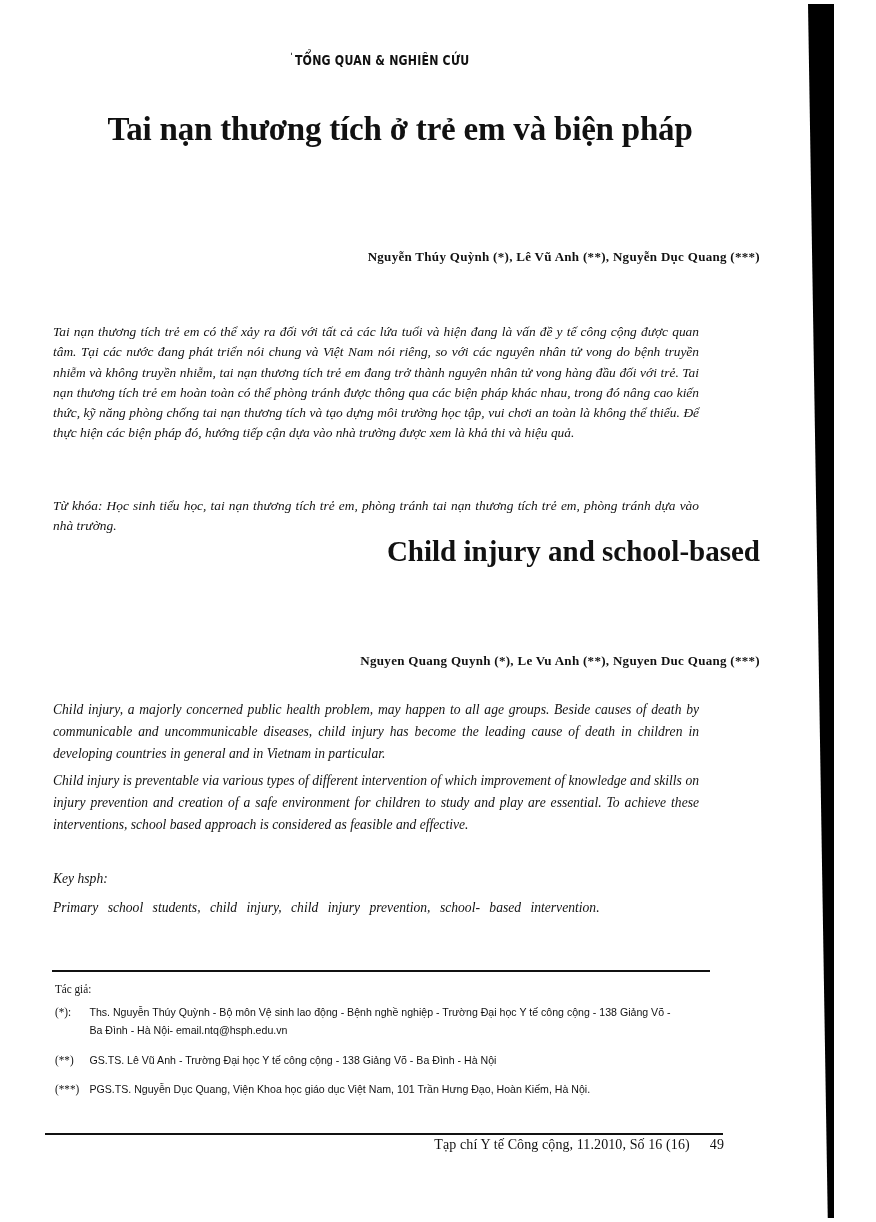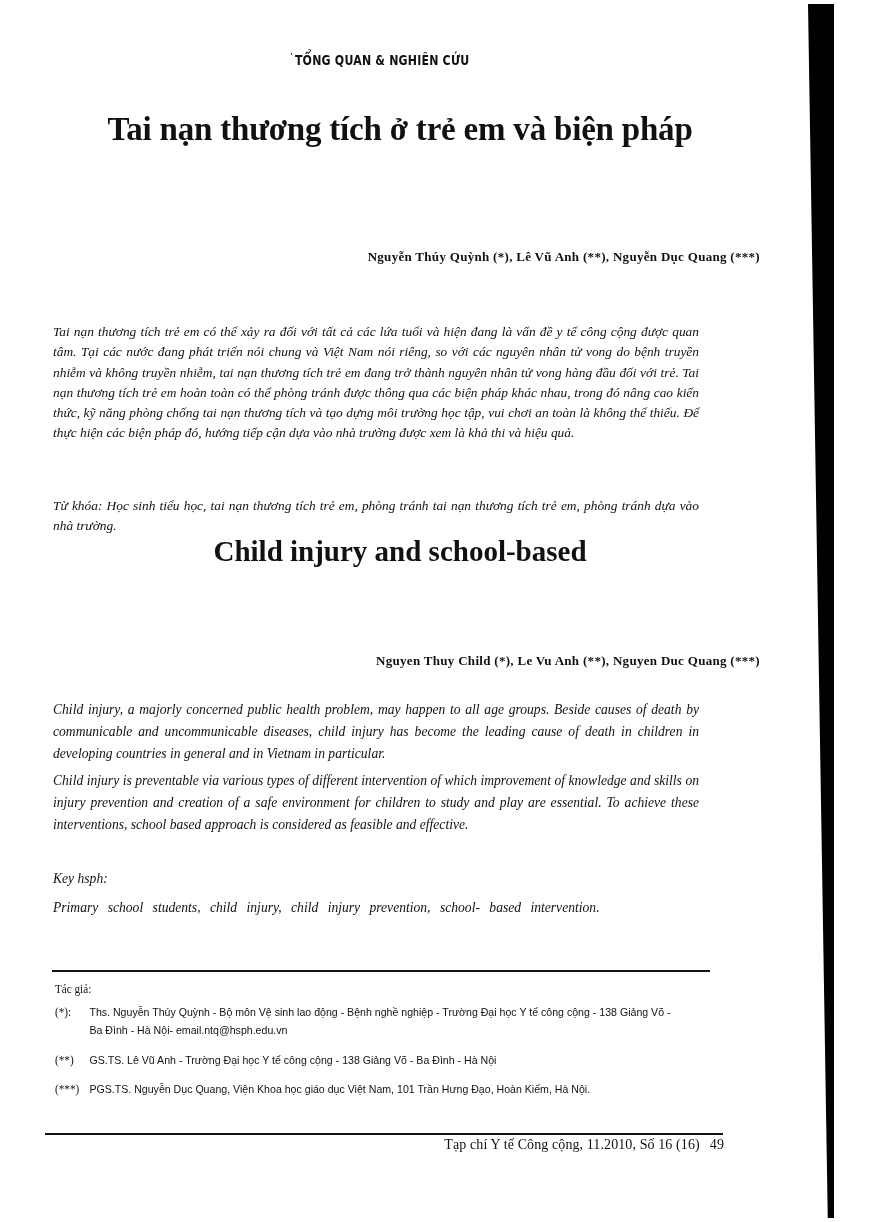--- a/index.html
+++ b/index.html
@@ -25,21 +25,21 @@
   .vi-authors { top: 249px; }
   .en-authors { top: 653px; }
   .abstract {
     left: 53px; width: 646px; font-style: italic; font-size: 13.4px; line-height: 20.3px;
     text-align: justify; margin: 0;
   }
   .abstract p { margin: 0; text-align: justify; text-align-last: left; }
   .vi-abstract { top: 322px; }
   .vi-keywords { top: 496px; }
   .en-title {
-    left: 40px; width: 720px; top: 530px; text-align: center;
+    left: 40px; width: 720px; top: 530px; text-align: right;
     font-weight: bold; font-size: 29px; line-height: 42px;
   }
   .en-abstract { left: 53px; width: 646px; top: 699px; font-size: 13.6px; line-height: 22px; }
   .en-abstract2 { top: 770px; }
   .en-kw-label { top: 868px; }
   .en-kw { top: 897px; word-spacing: 6px; }
   .rule { height: 1px; background: #111; }
   .rule-foot { left: 52px; top: 970px; width: 658px; height: 1.5px; }
   .foot {
     left: 55px; width: 670px; font-size: 11.4px; line-height: 18px;
@@ -49,21 +49,21 @@
   .note { display: flex; }
   .note .mark { width: 37px; flex: none; font-family: "Liberation Serif", serif; font-size: 12px; }
   .note1 { top: 1003px; }
   .note2 { top: 1051px; }
   .note3 { top: 1080px; }
   .rule-bottom { left: 45px; top: 1133px; width: 678px; height: 1.5px; }
   .footer {
     left: 380px; width: 344px; top: 1137px; text-align: right;
     font-size: 14px; letter-spacing: 0.1px;
   }
-  .footer .page { margin-left: 10px; }
+  .footer .page { margin-left: 20px; }
   .edge-bar {
     left: 808px; top: 4px; width: 26px; height: 1214px; background: #000;
     clip-path: polygon(0 0, 100% 0, 100% 100%, 76% 100%);
   }
 </style>
 </head>
 <body>
 
 <div class="abs header">
   <span class="tick">'</span><span>TỔNG QUAN &amp; NGHIÊN CỨU</span>
@@ -80,21 +80,21 @@
 </div>
 
 <div class="abs abstract vi-keywords">
   <p>Từ khóa: Học sinh tiểu học, tai nạn thương tích trẻ em, phòng tránh tai nạn thương tích trẻ em, phòng tránh dựa vào nhà trường.</p>
 </div>
 
 <div class="abs en-title">
   <div>Child injury and school-based</div>
 </div>
 
-<div class="abs authors en-authors">Nguyen Thuy Child (*), Le Vu Anh (**), Nguyen Duc Quang (***)</div>
+<div class="abs authors en-authors">Nguyen Quang Quynh (*), Le Vu Anh (**), Nguyen Duc Quang (***)</div>
 
 <div class="abs abstract en-abstract">
   <p>Child injury, a majorly concerned public health problem, may happen to all age groups. Beside causes of death by communicable and uncommunicable diseases, child injury has become the leading cause of death in children in developing countries in general and in Vietnam in particular.</p>
 </div>
 
 <div class="abs abstract en-abstract en-abstract2">
   <p>Child injury is preventable via various types of different intervention of which improvement of knowledge and skills on injury prevention and creation of a safe environment for children to study and play are essential. To achieve these interventions, school based approach is considered as feasible and effective.</p>
 </div>
 
 <div class="abs abstract en-abstract en-kw-label">Key hsph:</div>

